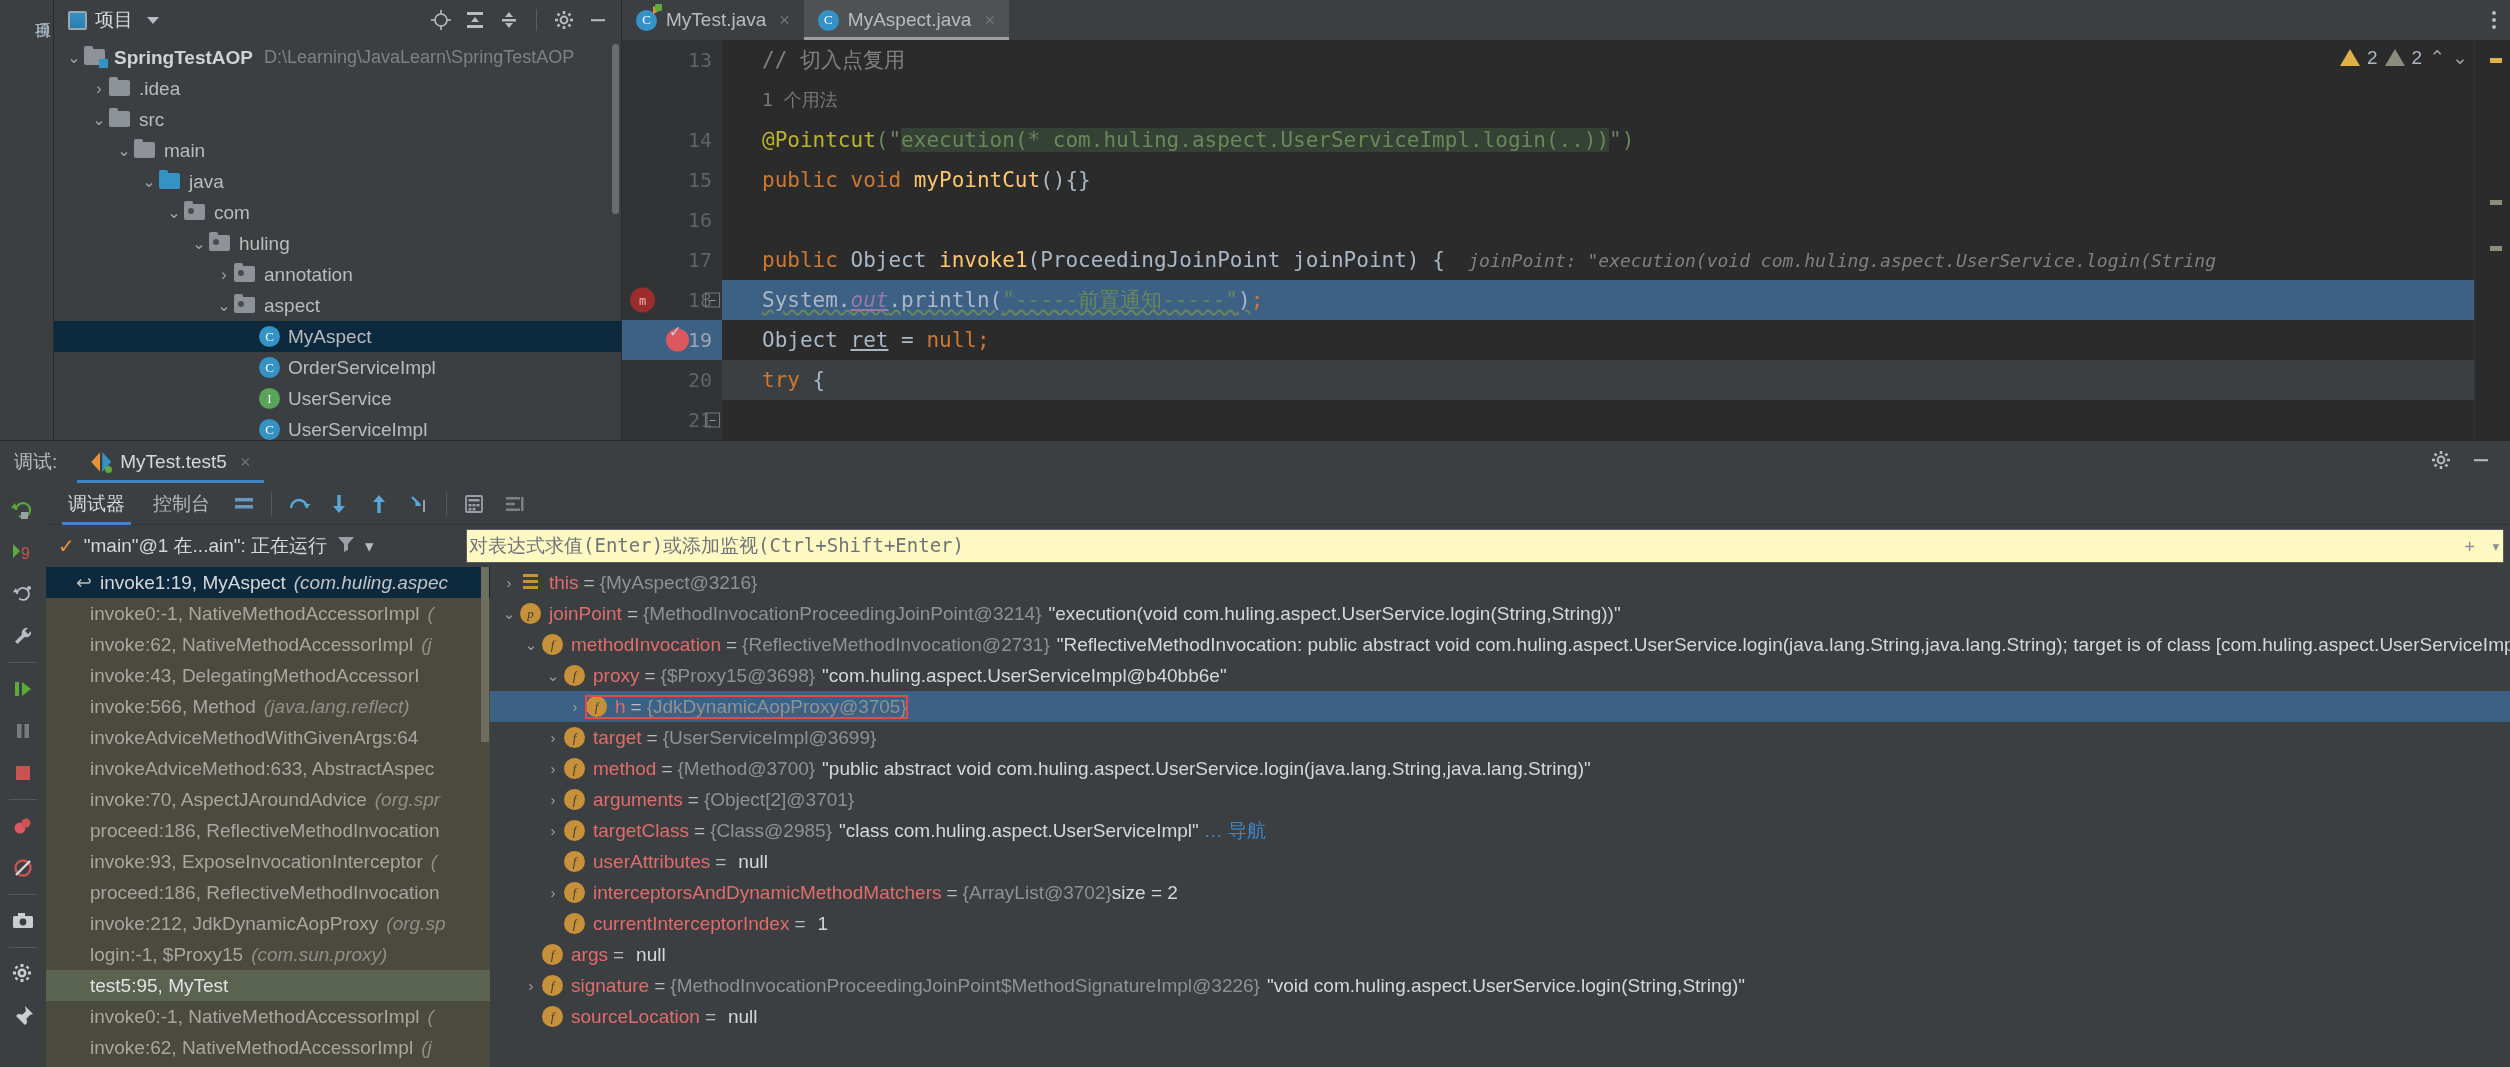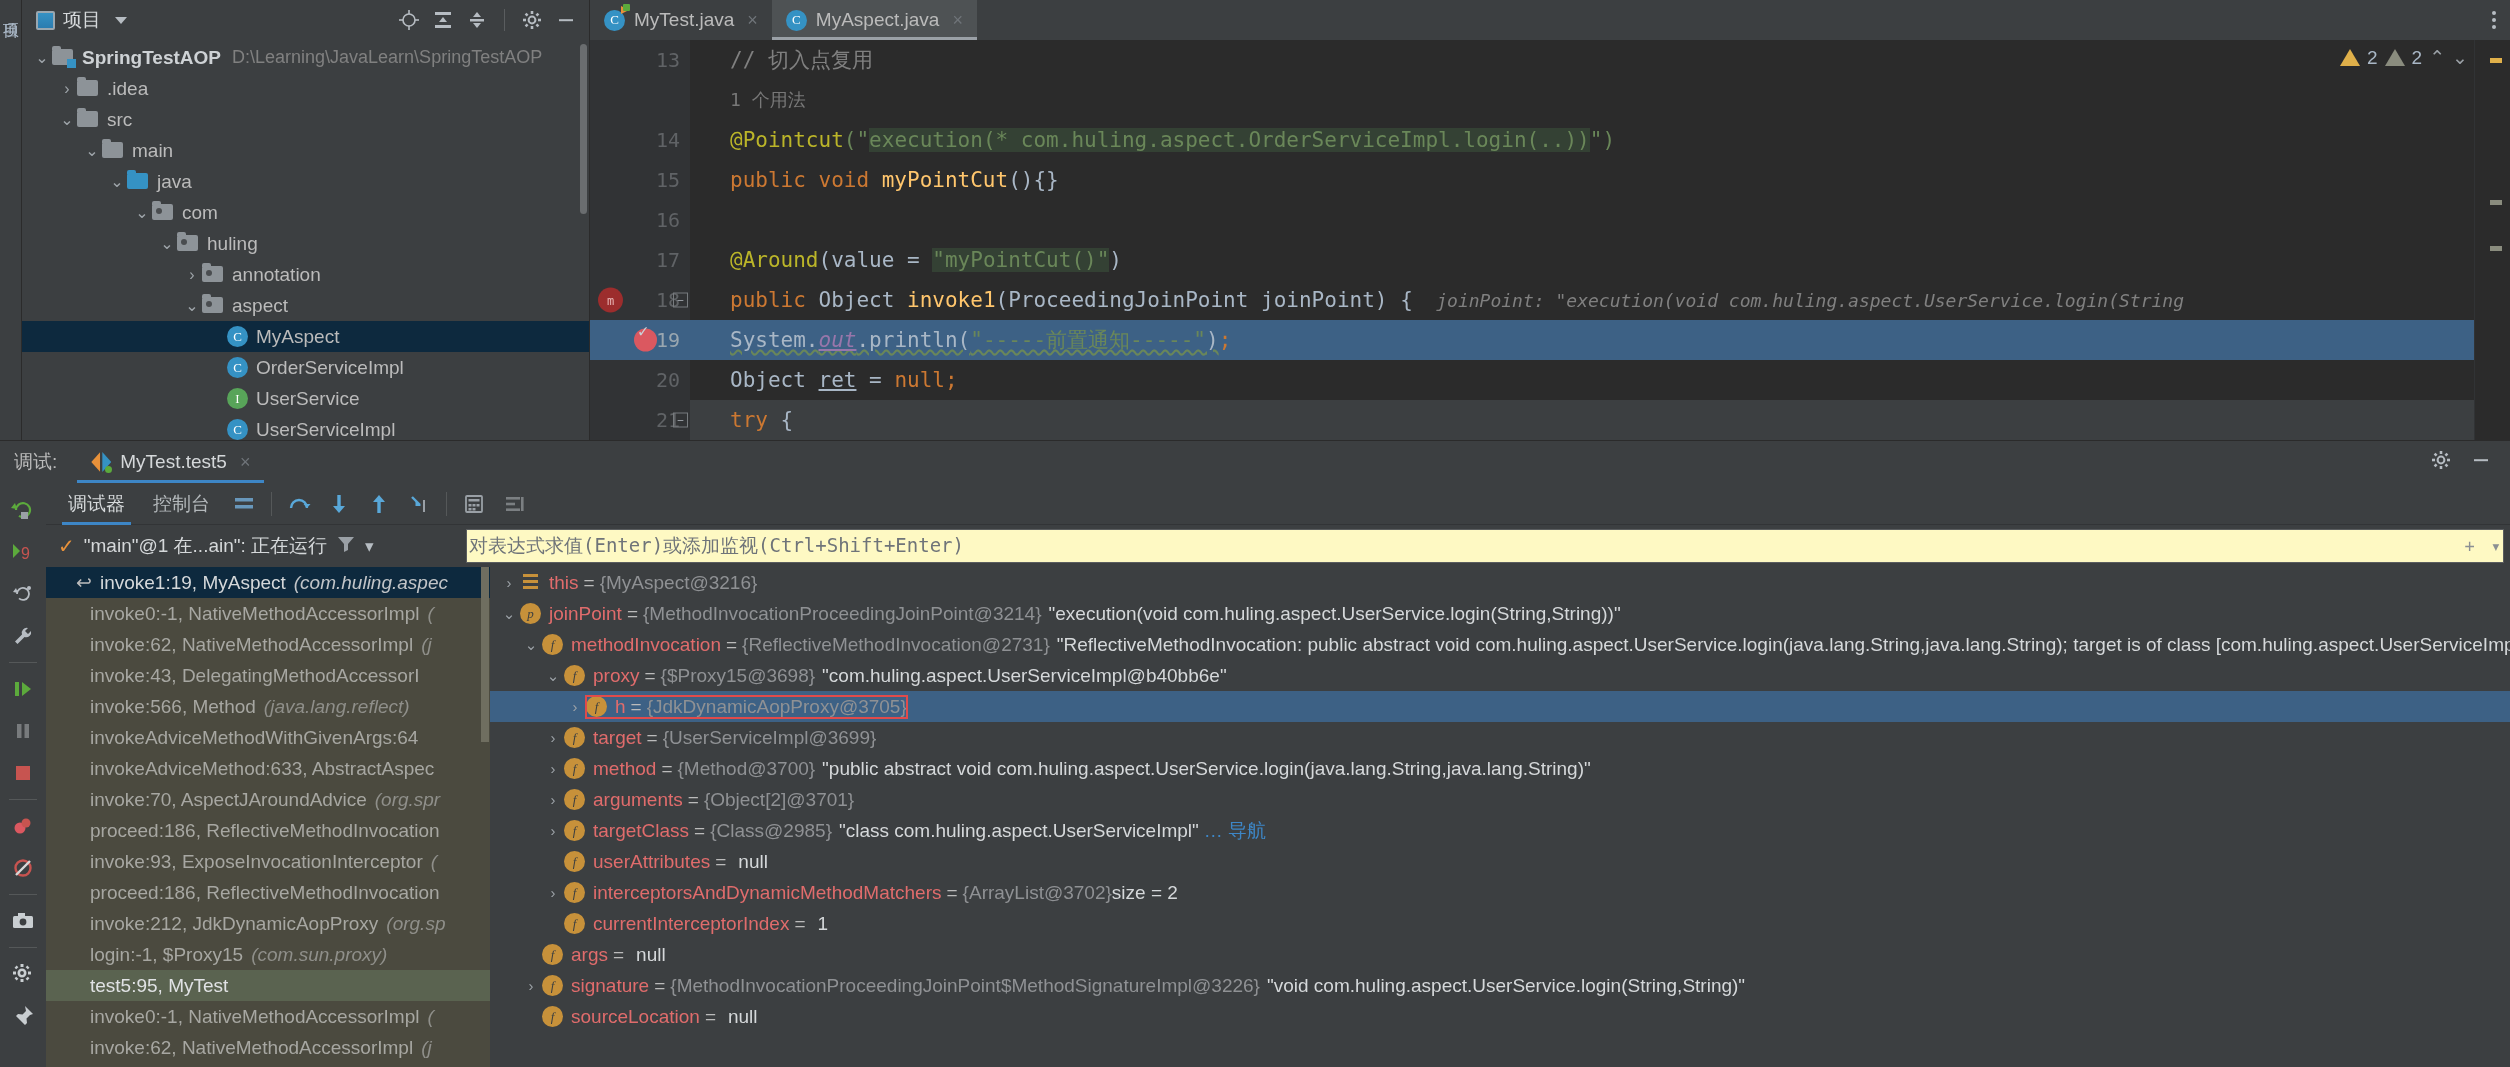--- a/index.html
+++ b/index.html
@@ -6,21 +6,21 @@
   html, body {
     width: 2510px; height: 1067px;
     background: #3c3f41;
     font-family: "Liberation Sans", sans-serif;
     overflow: hidden;
     color: #bbbbbb;
   }
   #app { position: relative; width: 2510px; height: 1067px; display: flex; flex-direction: column; }
 
   
-  .top-area { display: flex; height: 440px; width: 100%; }
+  .top-area { display: flex; height: 440px; width: 100%; padding-left: 32px; }
 
   
   .left-strip {
     width: 22px; background: #3c3f41; border-right: 1px solid #2b2b2b;
     display: flex; flex-direction: column; align-items: center; padding-top: 6px;
   }
   .vert-label {
     writing-mode: vertical-rl; font-size: 16px; color: #a9b7c6; letter-spacing: 1px;
     margin-top: 4px;
   }
@@ -394,24 +394,23 @@
             <div class="gline">16</div>
             <div class="gline">17</div>
             <div class="gline">18<div class="bp-return">m</div><div class="fold">−</div></div>
             <div class="gline hl">19<div class="bp-red"></div></div>
             <div class="gline">20</div>
             <div class="gline">21<div class="fold">−</div></div>
           </div>
         <div class="code-lines" id="codelines">
             <div class="cline"><span class="cmt">// 切入点复用</span></div>
             <div class="cline"><span class="usage-hint">1 个用法</span></div>
-            <div class="cline"><span class="ann">@Pointcut</span><span class="str">("</span><span class="str hi-green">execution(* com.huling.aspect.OrderServiceImpl.login(..))</span><span class="str">")</span></div>
+            <div class="cline"><span class="ann">@Pointcut</span><span class="str">("</span><span class="str hi-green">execution(* com.huling.aspect.UserServiceImpl.login(..))</span><span class="str">")</span></div>
             <div class="cline"><span class="kw">public void </span><span class="fn">myPointCut</span><span class="ty">(){}</span></div>
             <div class="cline"><span>&nbsp;</span></div>
-            <div class="cline"><span class="ann">@Around</span><span class="ty">(value = </span><span class="str hi-green">"myPointCut()"</span><span class="ty">)</span></div>
             <div class="cline"><span class="kw">public </span><span class="ty">Object </span><span class="fn">invoke1</span><span class="ty">(ProceedingJoinPoint joinPoint) { </span><span class="hint" style="font-style:italic">&nbsp;joinPoint: </span><span class="hint" style="font-style:italic">"execution(void com.huling.aspect.UserService.login(String</span></div>
             <div class="cline hl"><span class="ty sq">System.<span class="field-it">out</span>.println(<span class="str">"-----前置通知-----"</span>)</span><span class="kw">;</span></div>
             <div class="cline"><span class="ty">Object </span><span class="ty var-u">ret</span><span class="ty"> = </span><span class="kw">null</span><span class="kw">;</span></div>
             <div class="cline hl2"><span class="kw">try</span><span class="ty"> {</span></div>
           </div>
         <div class="editor-right">
           <div class="err-stripe" style="top:18px;background:#e0b04a;"></div>
           <div class="err-stripe" style="top:160px;background:#8a8c7e;"></div>
           <div class="err-stripe" style="top:206px;background:#8a8c7e;"></div>
         </div>

